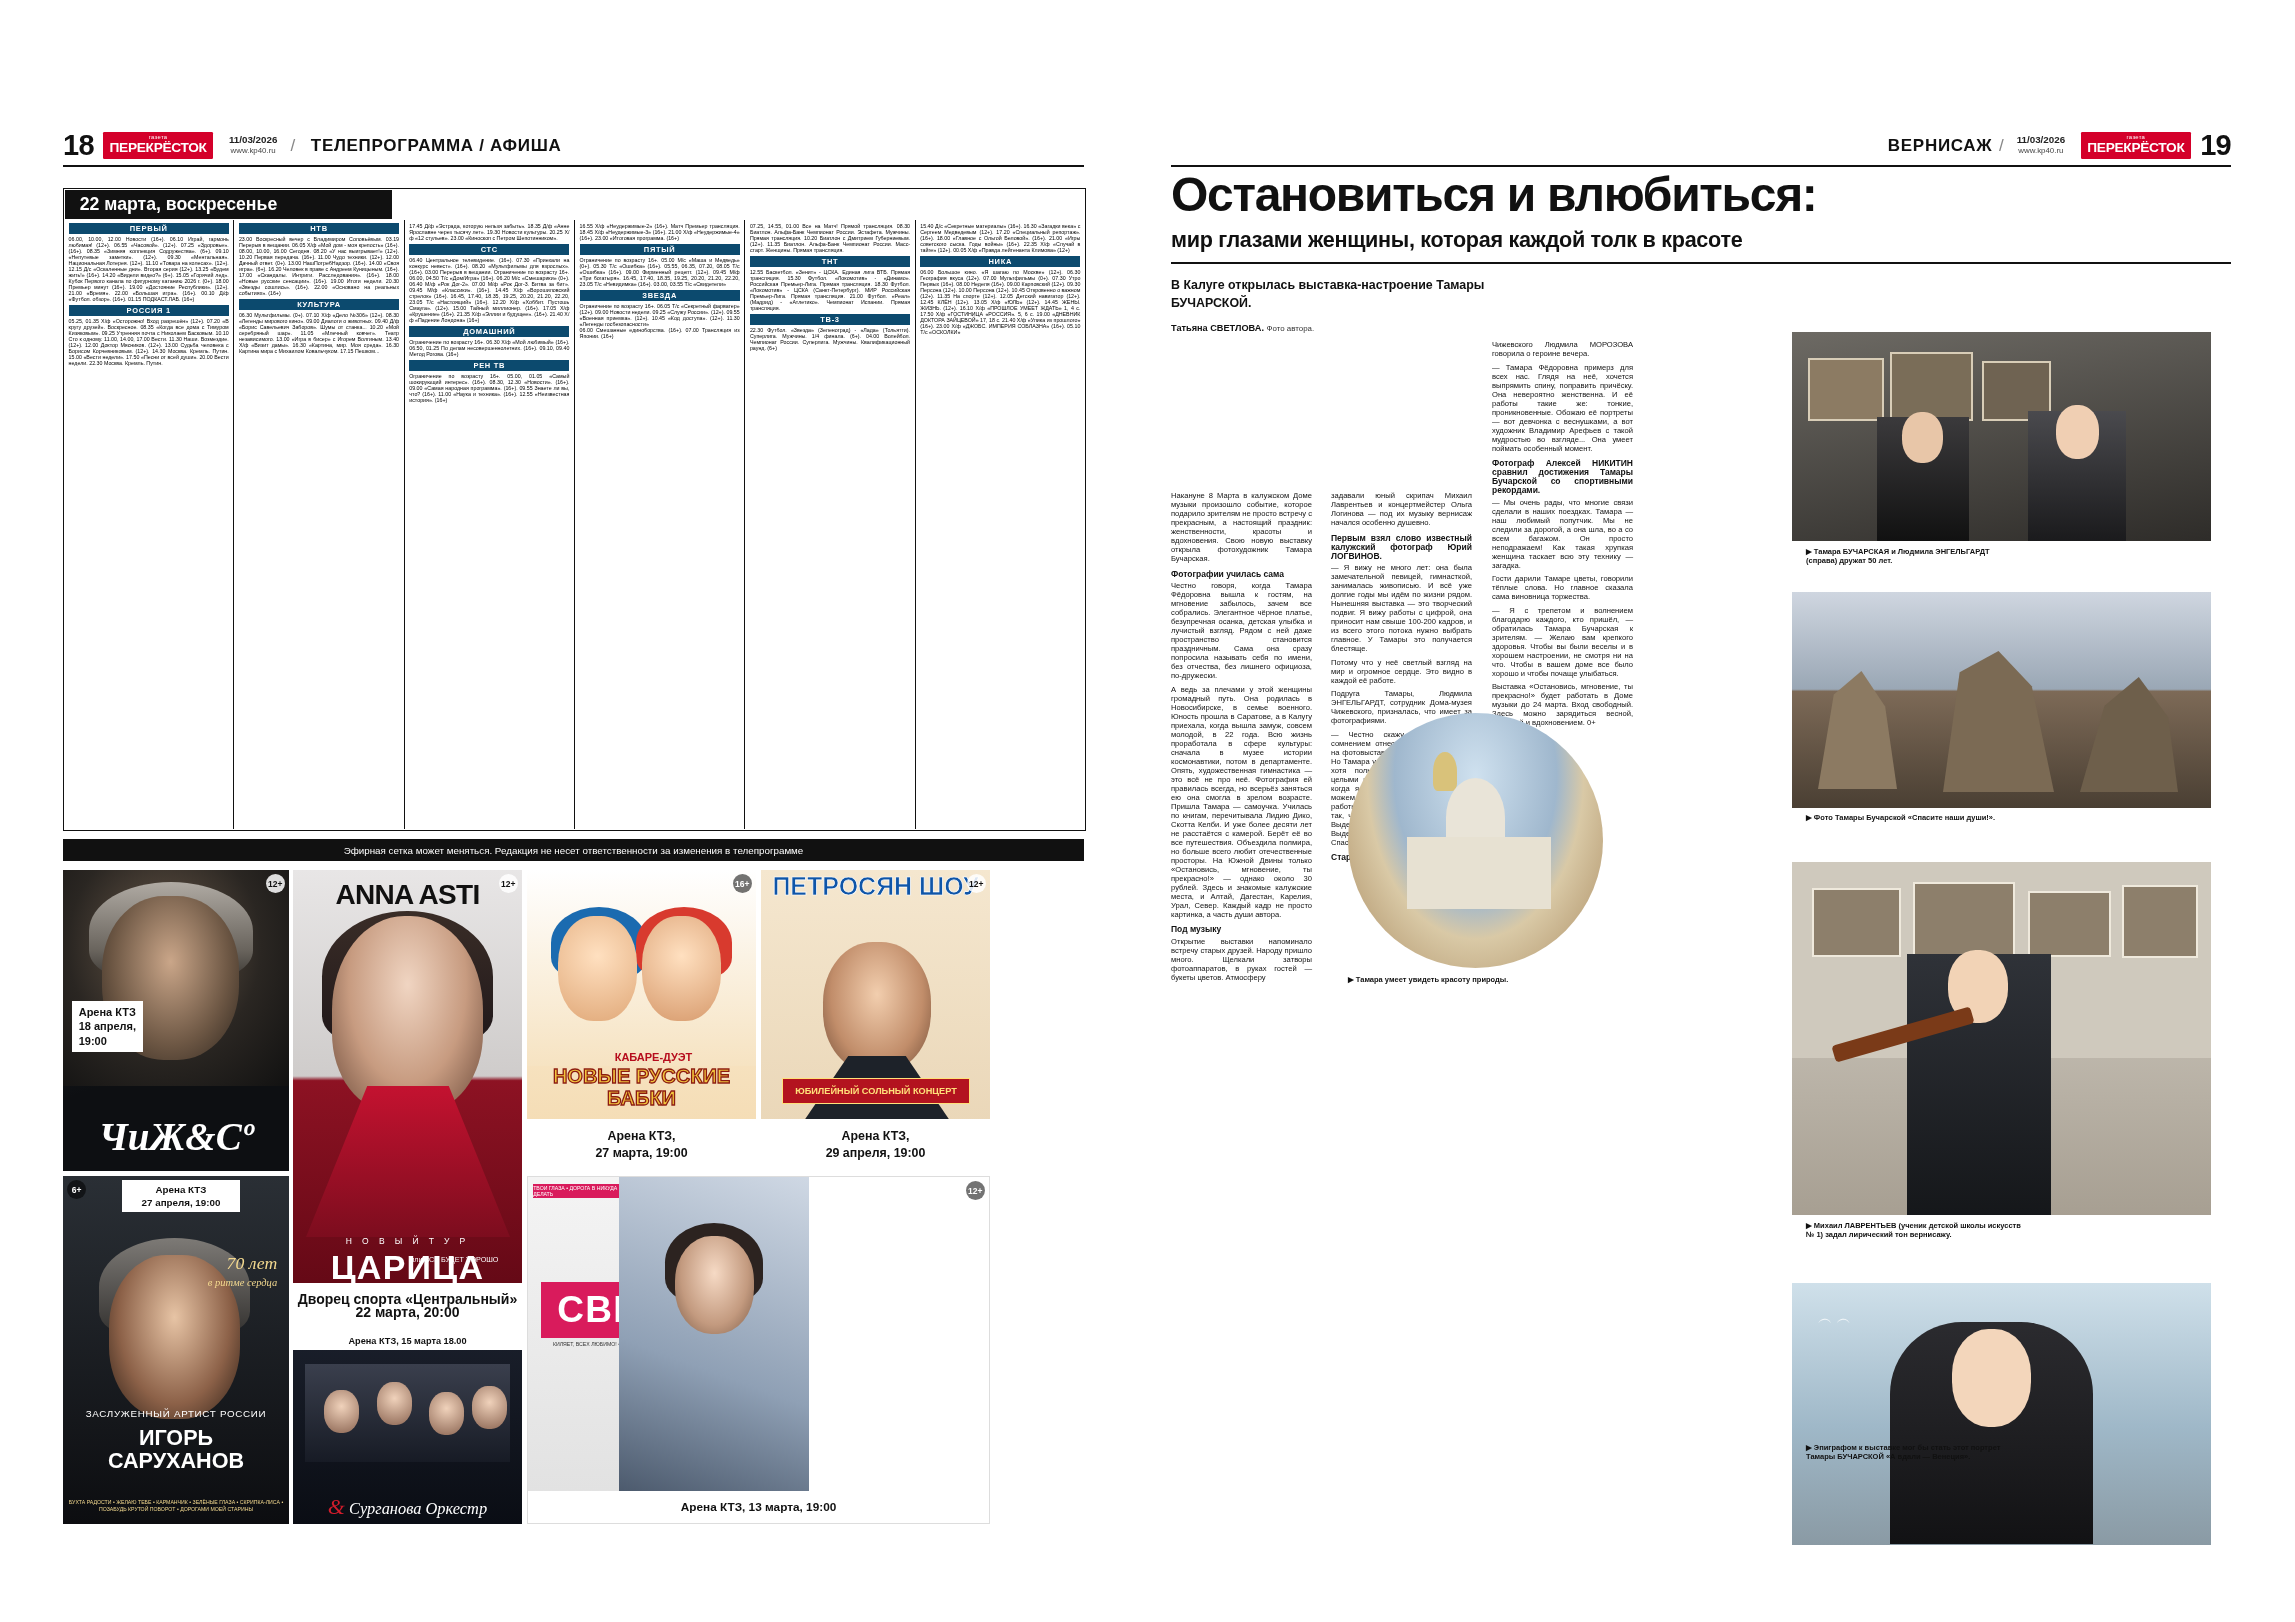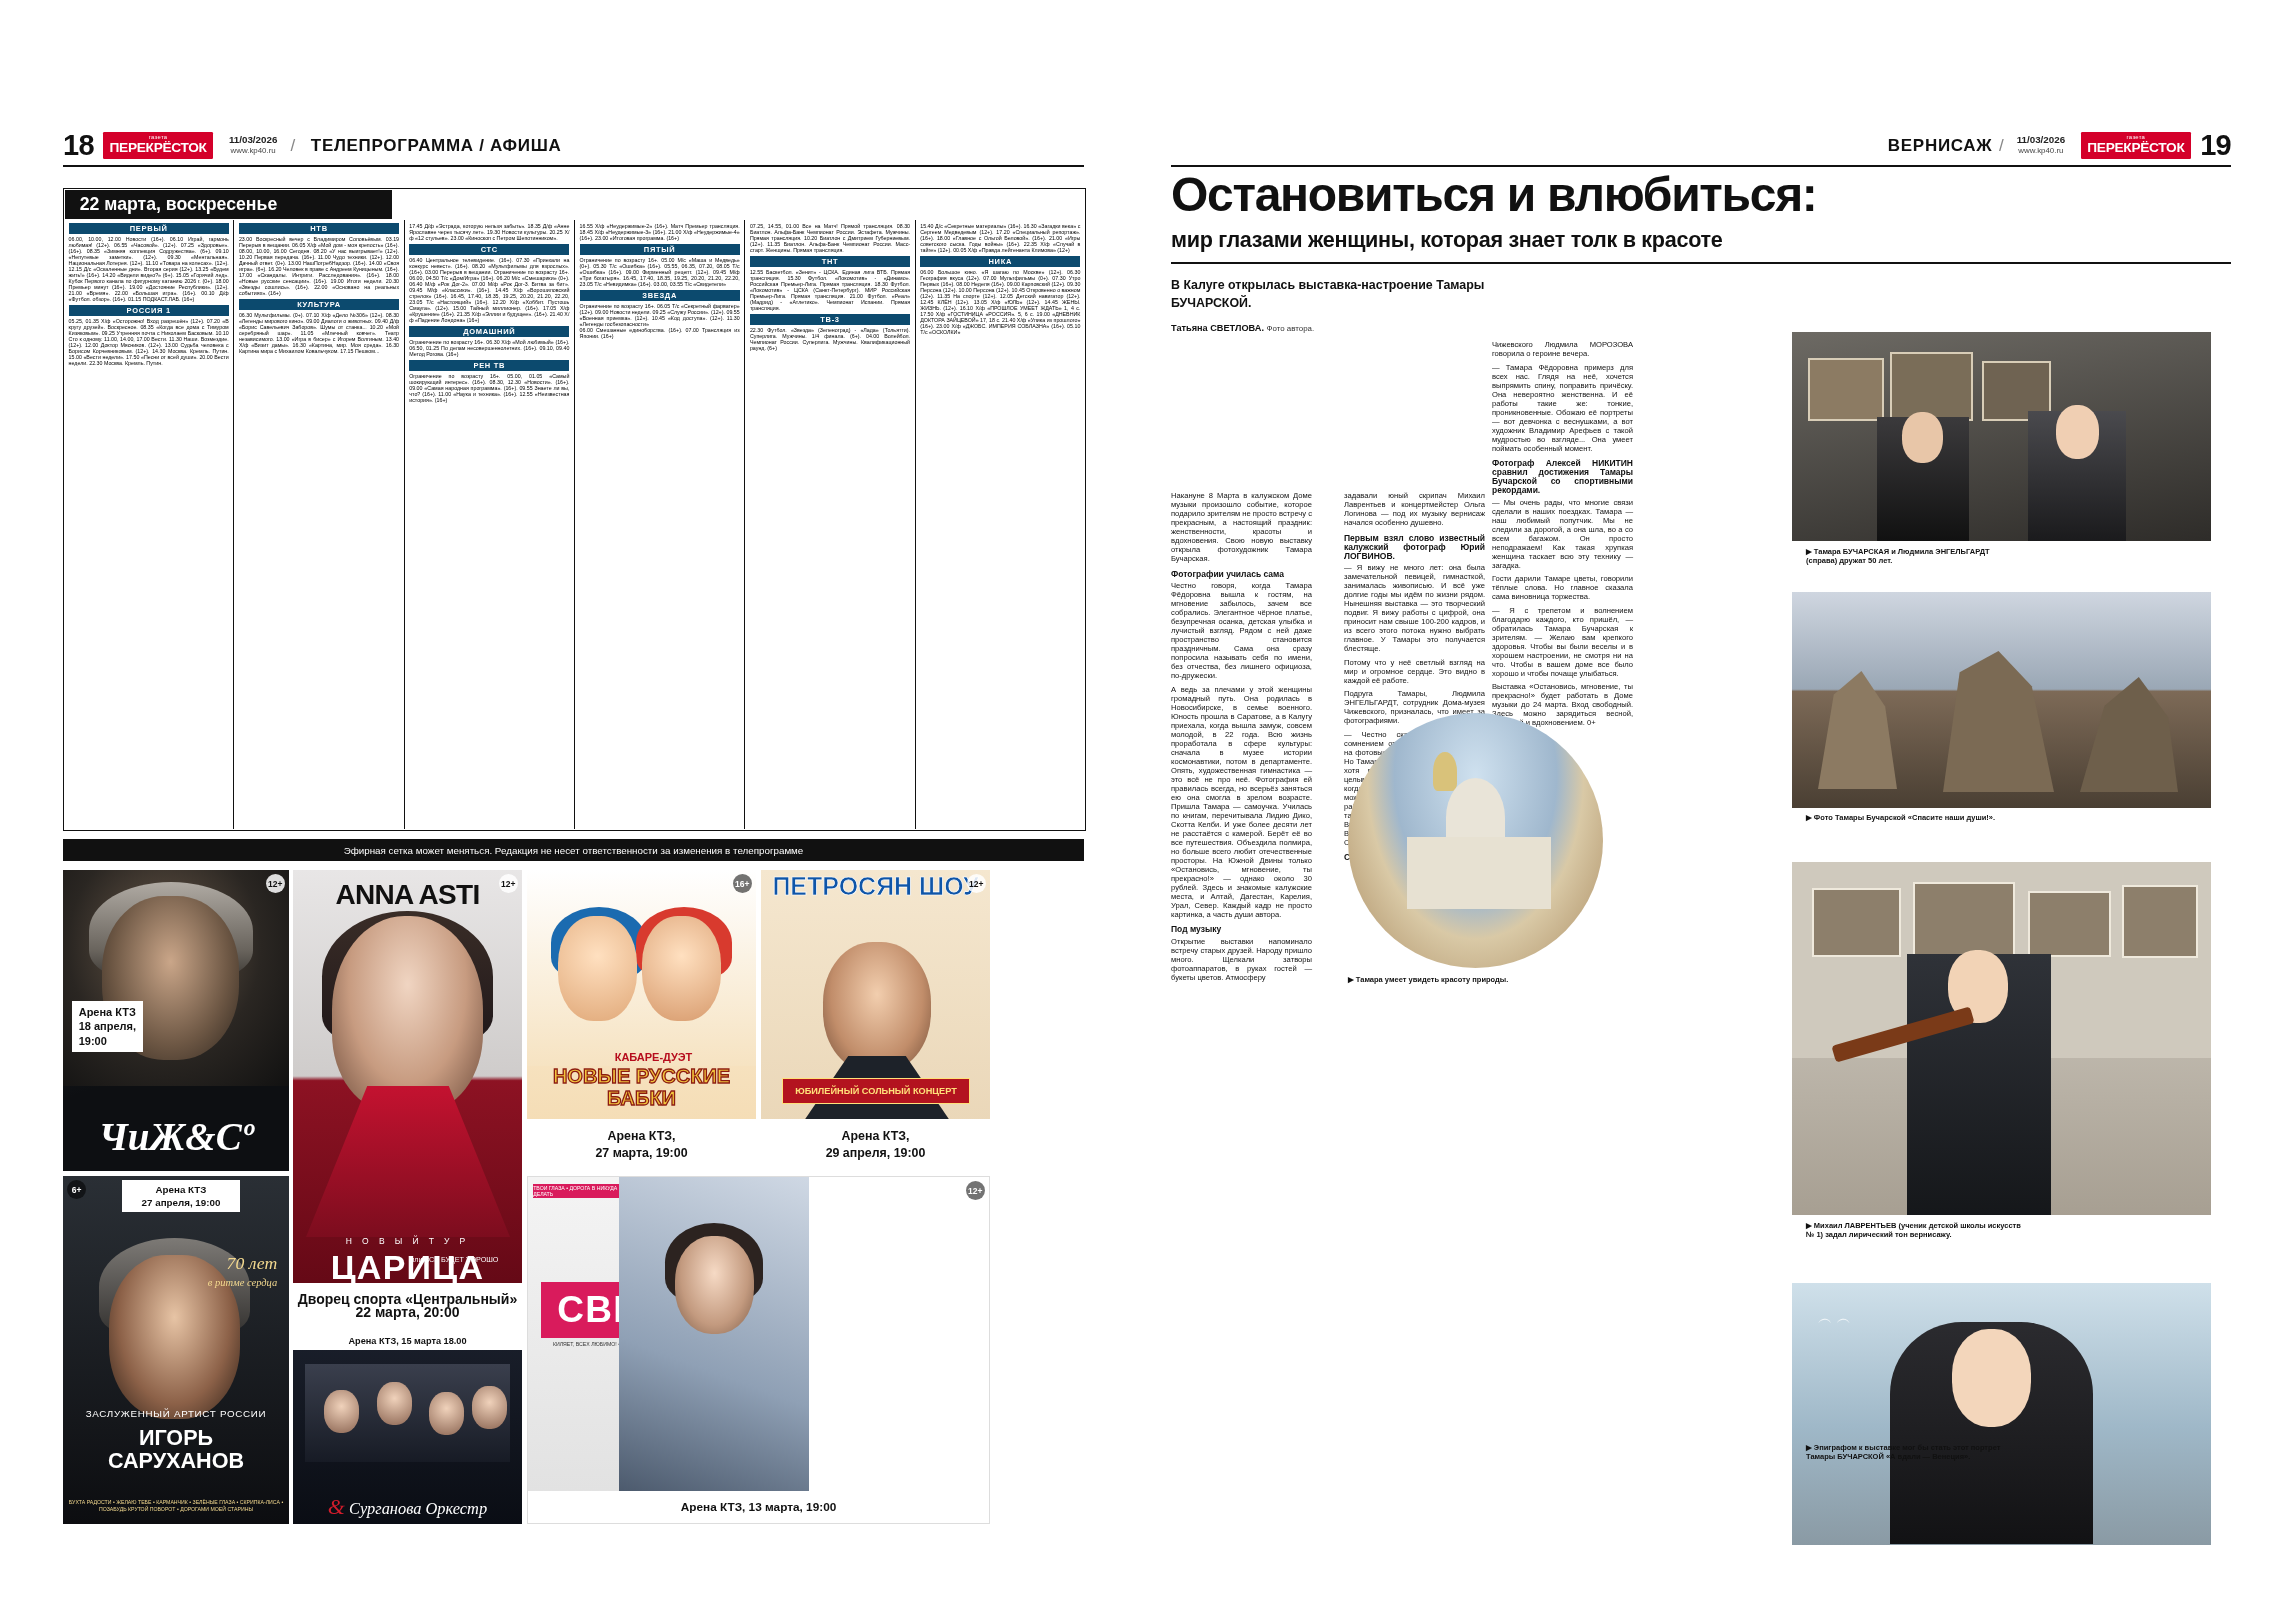--- a/index.html
+++ b/index.html
@@ -408,41 +408,41 @@
         </div>
       </div>
       <div class="age dark">12+</div>
       <div class="venue">Арена КТЗ,  13 марта, 19:00</div>
     </div>
 
   </div>
 
   <div class="rp">
     <div class="headline">Остановиться и влюбиться:</div>
-    <div class="subhead">мир глазами женщины, которая знает толк в красоте</div>
+    <div class="subhead">мир глазами женщины, которая каждой толк в красоте</div>
     <div class="rule-red"></div>
     <div class="lead">В Калуге открылась выставка-настроение Тамары БУЧАРСКОЙ.</div>
     <div class="byline">
       <span>Татьяна СВЕТЛОВА.</span>
       <span class="sm">Фото автора.</span>
     </div>
   </div>
 
   <div class="txtcols">
 
     <div class="tc" id="tc1" style="top:151px;">
       <p>Накануне 8 Марта в калужском Доме музыки произошло событие, которое подарило зрителям не просто встречу с прекрасным, а настоящий праздник: женственности, красоты и вдохновения. Свою новую выставку открыла фотохудожник Тамара Бучарская.</p>
       <h4>Фотографии училась сама</h4>
       <p>Честно говоря, когда Тамара Фёдоровна вышла к гостям, на мгновение забылось, зачем все собрались. Элегантное чёрное платье, безупречная осанка, детская улыбка и лучистый взгляд. Рядом с ней даже пространство становится праздничным. Сама она сразу попросила называть себя по имени, без отчества, без лишнего официоза, по-дружески.</p>
       <p>А ведь за плечами у этой женщины громадный путь. Она родилась в Новосибирске, в семье военного. Юность прошла в Саратове, а в Калугу приехала, когда вышла замуж, совсем молодой, в 22 года. Всю жизнь проработала в сфере культуры: сначала в музее истории космонавтики, потом в департаменте. Опять, художественная гимнастика — это всё не про неё. Фотография ей правилась всегда, но всерьёз заняться ею она смогла в зрелом возрасте. Пришла Тамара — самоучка. Училась по книгам, перечитывала Лидию Дико, Скотта Келби. И уже более десяти лет не расстаётся с камерой. Берёт её во все путешествия. Объездила полмира, но больше всего любит отечественные просторы. На Южной Двины только «Остановись, мгновение, ты прекрасно!» — однако около 30 рублей. Здесь и знакомые калужские места, и Алтай, Дагестан, Карелия, Урал, Север. Каждый кадр не просто картинка, а часть души автора.</p>
       <h4>Под музыку</h4>
       <p>Открытие выставки напоминало встречу старых друзей. Народу пришло много. Щелкали затворы фотоаппаратов, в руках гостей — букеты цветов. Атмосферу</p>
     </div>
 
-    <div class="tc" id="tc2" style="top:151px;margin-left:13px;">
+    <div class="tc" id="tc2" style="top:151px;">
       <p>задавали юный скрипач Михаил Лаврентьев и концертмейстер Ольга Логинова — под их музыку вернисаж начался особенно душевно.</p>
       <h4>Первым взял слово известный калужский фотограф Юрий ЛОГВИНОВ.</h4>
       <p>— Я вижу не много лет: она была замечательной певицей, гимнасткой, занималась живописью. И всё уже долгие годы мы идём по жизни рядом. Нынешняя выставка — это творческий подвиг. Я вижу работы с цифрой, она приносит нам свыше 100-200 кадров, и из всего этого потока нужно выбрать главное. У Тамары это получается блестяще.</p>
       <p>Потому что у неё светлый взгляд на мир и огромное сердце. Это видно в каждой её работе.</p>
       <p>Подруга Тамары, Людмила ЭНГЕЛЬГАРДТ, сотрудник Дома-музея Чижевского, призналась, что имеет за фотографиями.</p>
       <p>— Честно скажу, сначала я с сомнением отнеслась к приглашению на фотовыставку. Сейчас все снимают. Но Тамара удивляется очень серьёзно, хотя пользуется аппаратуру, сидит целыми ночами за фотографиями. И когда я прихожу к ней в гости, мы можем часами рассматривать новые работы. Она умеет показать красоту так, что сам начинаешь её замечать. Выделил на студии и обрастаешь. Выделив на студии, это небо... Спасибо Тамаре за это.</p>
       <h4>Старший Дома-музея сотрудник</h4>
     </div>
 
     <div class="tc" id="tc3" style="top:0;">

